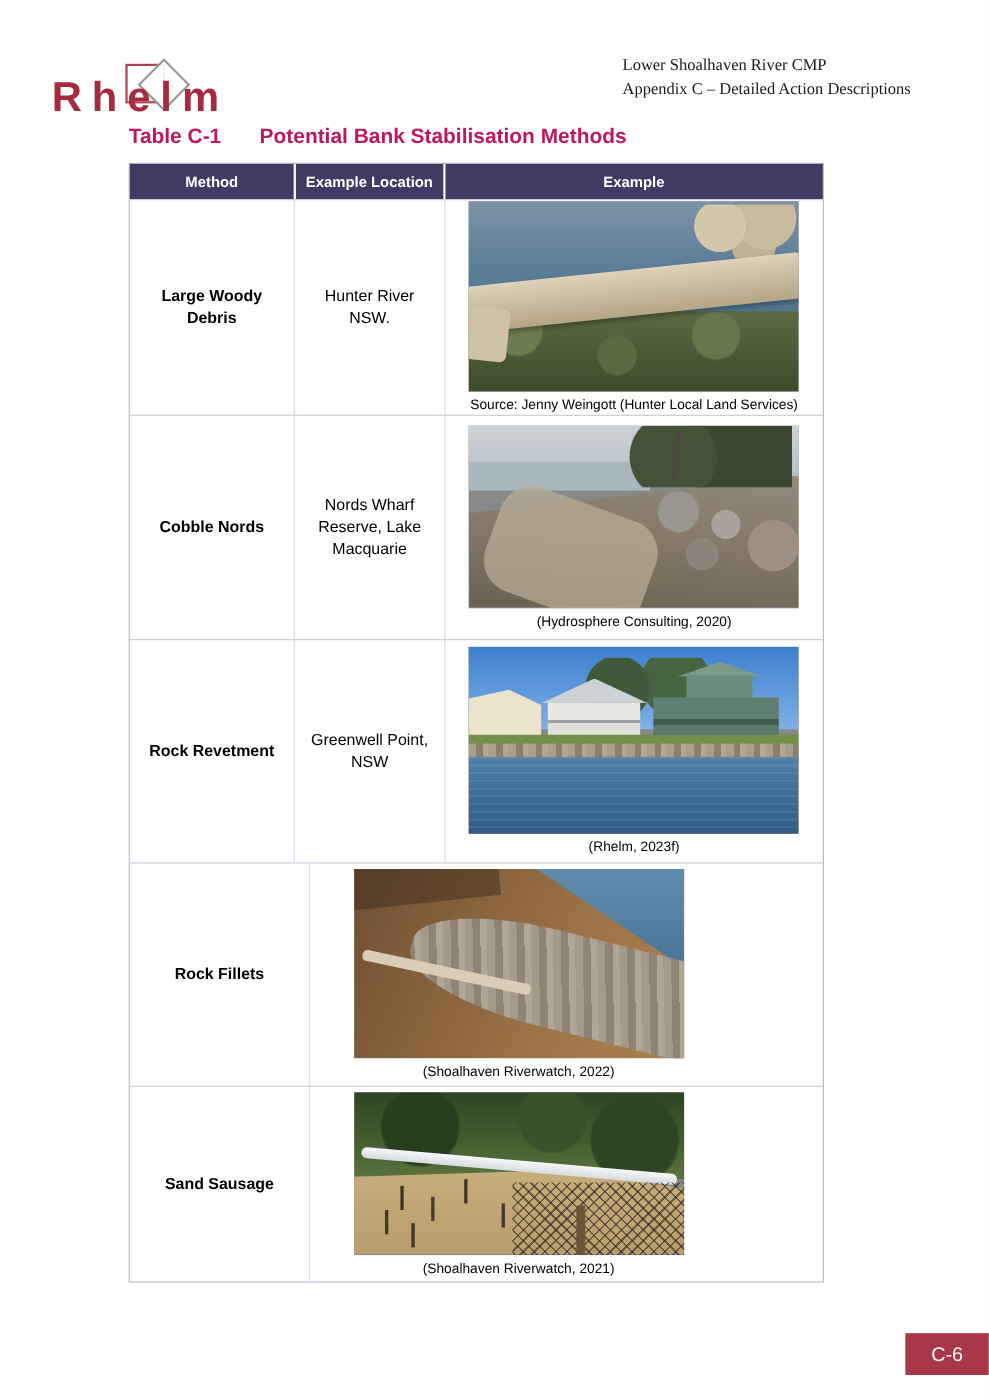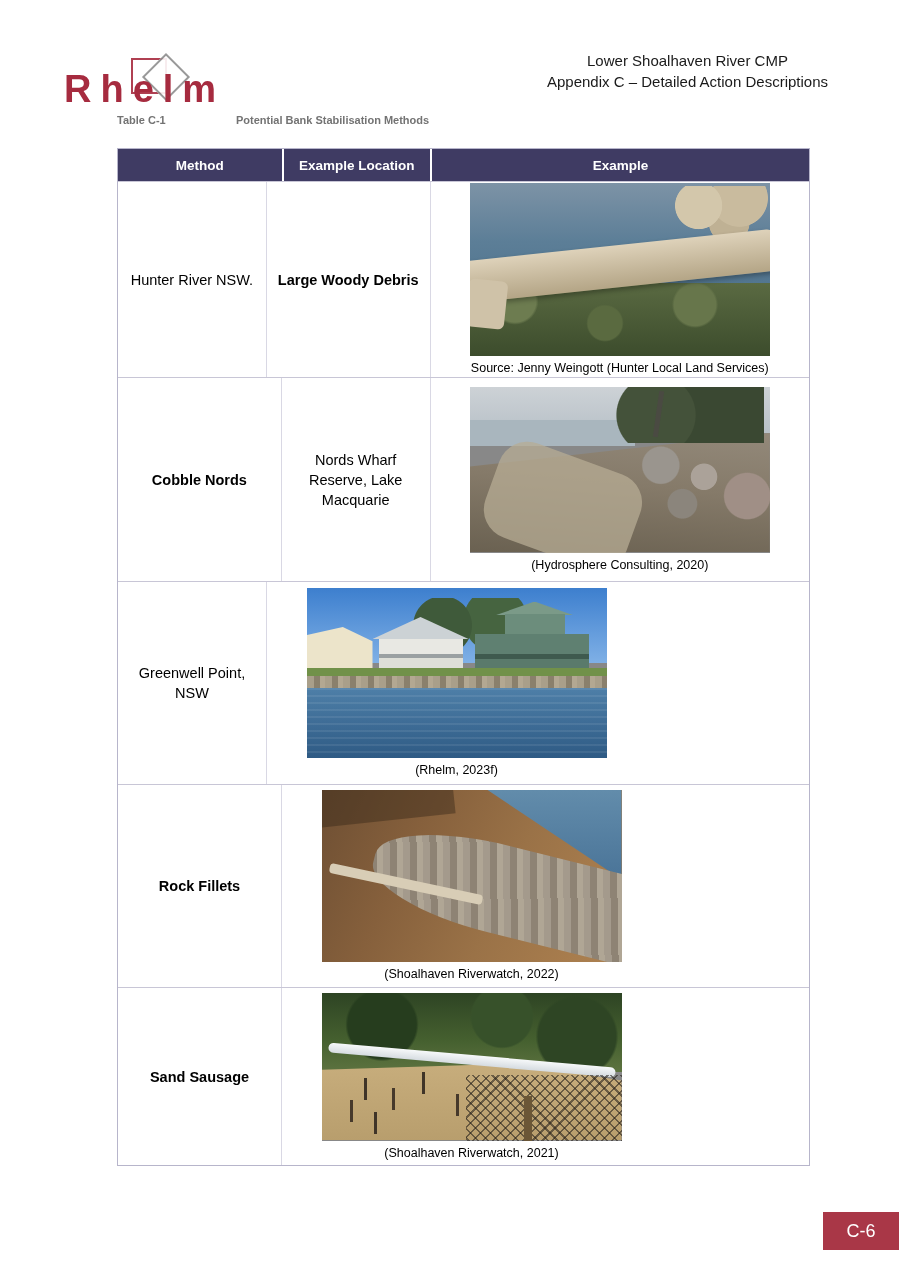--- a/index.html
+++ b/index.html
@@ -3,34 +3,34 @@
 <meta charset="utf-8">
 <style>
   * { margin:0; padding:0; box-sizing:border-box; }
   body { background:#e9e9e9; font-family:"Liberation Sans", sans-serif; }
   .page {
     position:relative; width:899px; height:1273px; background:#ffffff;
     margin:0 auto; overflow:hidden; color:#1a1a1a;
   }
 
   
-  .logo { position:absolute; left:64px; top:44px; width:180px; height:70px; }
+  .logo { position:absolute; left:47px; top:44px; width:180px; height:70px; }
   .logo-square { position:absolute; left:67px; top:14px; width:36px; height:36px; border:2px solid #b04052; background:transparent; }
   .logo-diamond { position:absolute; left:85px; top:16px; width:34px; height:34px; border:2px solid #8f8f8f; transform:rotate(45deg); background:#ffffff; opacity:.9; }
   .logo-text { position:absolute; left:0; top:26px; font-size:38px; font-weight:bold; color:#a62b3f; letter-spacing:9px; line-height:1; }
 
   
-  .doc-header { position:absolute; right:71px; top:50px; text-align:center; font-size:15px; line-height:21px; color:#1a1a1a; }
-
-  
-  .tbl-caption { position:absolute; left:117px; top:114px; font-size:11px; font-weight:bold; color:#737373; display:flex; }
+  .doc-header { position:absolute; right:71px; top:50px; text-align:left; font-size:15px; line-height:21px; color:#1a1a1a;font-family:Liberation Serif, serif; }
+
+  
+  .tbl-caption { position:absolute; left:117px; top:114px; font-size:19px; font-weight:bold; color:#be185d; display:flex; }
   .tbl-caption .lab { width:119px; }
 
   
-  .tbl { position:absolute; left:117px; top:148px; width:693px; border:1px solid #b7b5cb; background:#fff; }
+  .tbl { position:absolute; left:117px; top:148px; width:632px; border:1px solid #b7b5cb; background:#fff; }
   .thead { display:flex; height:32px; background:#3f3b63; color:#ffffff; font-weight:bold; font-size:13.5px; align-items:center; text-align:center; }
   .thead .hc { display:flex; align-items:center; justify-content:center; height:100%; }
   .hc1 { width:164px; }
   .hc2 { width:149px; border-left:2px solid #ffffff; }
   .hc3 { width:380px; border-left:2px solid #ffffff; }
   .trow { display:flex; border-top:1px solid #c8c6d6; }
   .trow:first-of-type { border-top:none; }
   .cell { display:flex; align-items:center; justify-content:center; text-align:center; font-size:14.5px; line-height:20px; color:#000; }
   .c-method { width:164px; font-weight:bold; border-right:1px solid #d9d8e4; padding:0 8px; }
   .c-loc { width:149px; border-right:1px solid #d9d8e4; padding:0 10px; }
@@ -138,22 +138,22 @@
   </div>
 
   <div class="tbl">
     <div class="thead">
       <div class="hc hc1">Method</div>
       <div class="hc hc2">Example Location</div>
       <div class="hc hc3">Example</div>
     </div>
 
     <div class="trow" style="height:196px">
+      <div class="cell c-method">Large Woody Debris</div>
       <div class="cell c-loc">Hunter River NSW.</div>
-      <div class="cell c-method">Large Woody Debris</div>
       <div class="cell c-ex">
         <div class="photo" style="height:173px">
           <div class="p1-water"></div>
           <div class="p1-veg"></div>
           <div class="p1-rocks"></div>
           <div class="p1-log"></div>
           <div class="p1-log2"></div>
         </div>
         <div class="caption">Source: Jenny Weingott (Hunter Local Land Services)</div>
       </div>
@@ -170,20 +170,21 @@
           <div class="p2-trees"></div>
           <div class="p2-trunk"></div>
           <div class="p2-path"></div>
           <div class="p2-rocks"></div>
         </div>
         <div class="caption">(Hydrosphere Consulting, 2020)</div>
       </div>
     </div>
 
     <div class="trow" style="height:203px">
+      <div class="cell c-method">Rock Revetment</div>
       <div class="cell c-loc">Greenwell Point, NSW</div>
       <div class="cell c-ex">
         <div class="photo" style="height:170px">
           <div class="p3-sky"></div>
           <div class="p3-trees"></div>
           <div class="p3-house1"></div>
           <div class="p3-house2-roof"></div>
           <div class="p3-house2-body"></div>
           <div class="p3-house3-roof"></div>
           <div class="p3-house3-top"></div>

